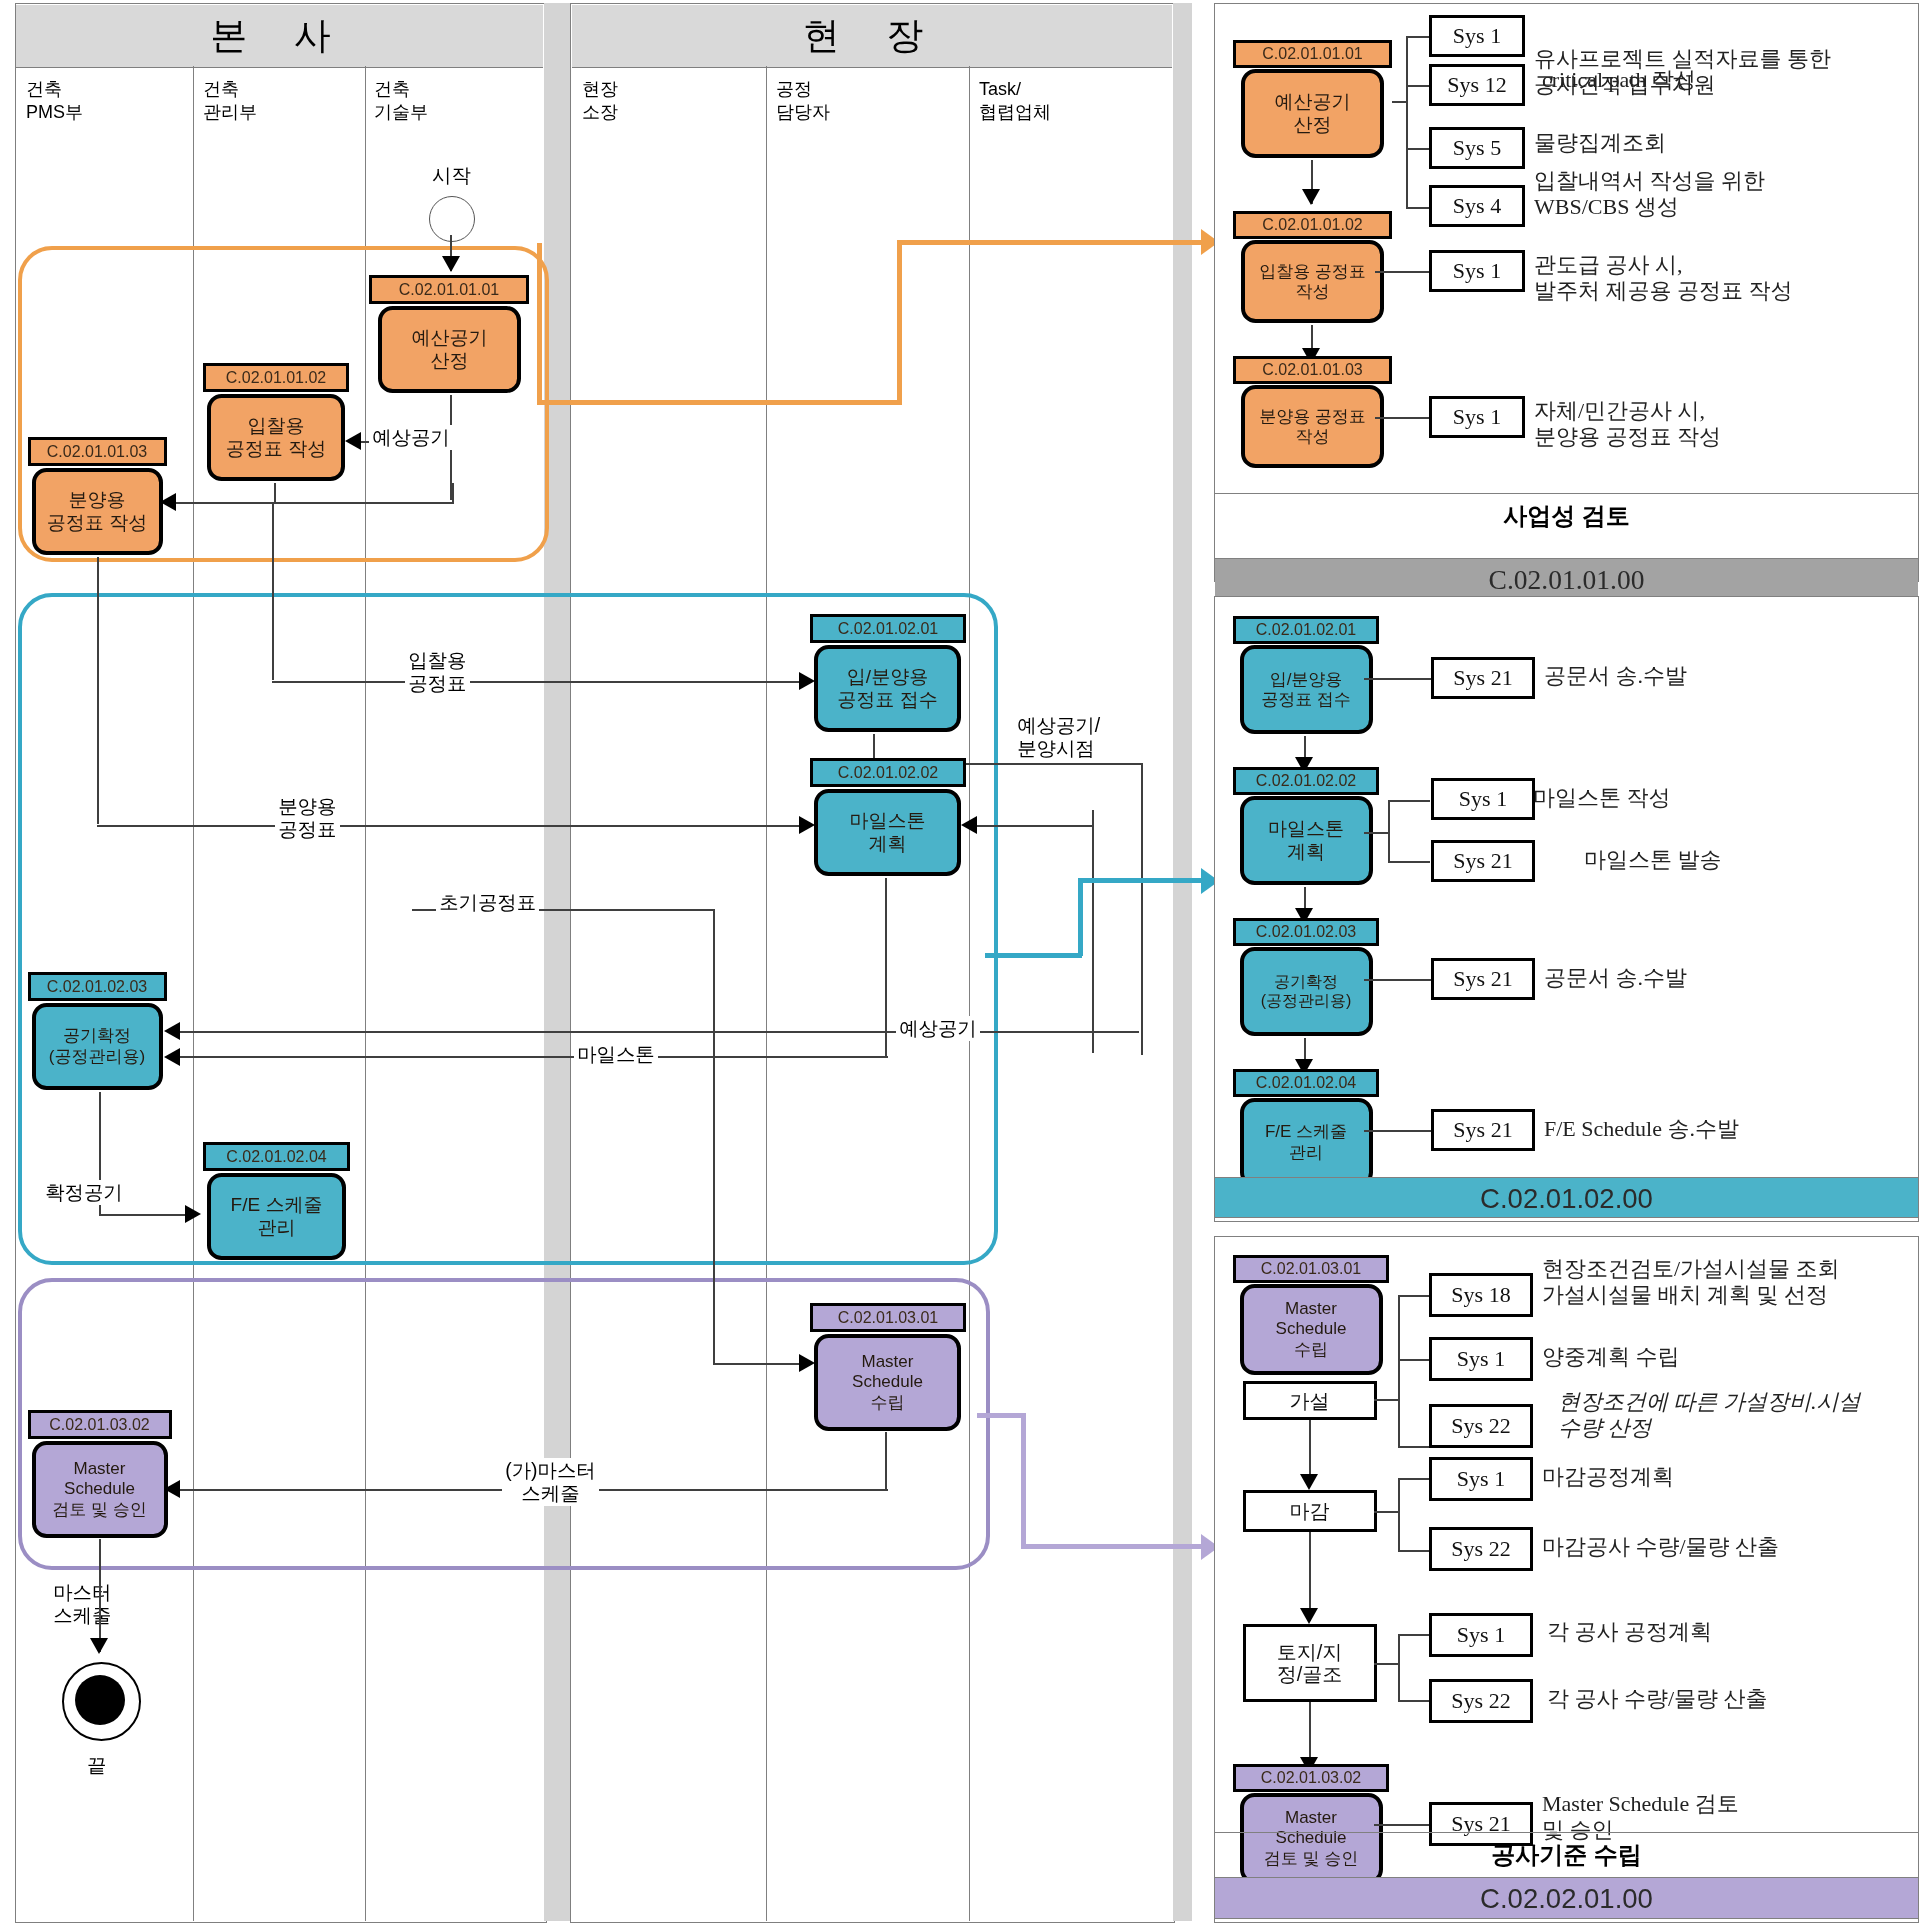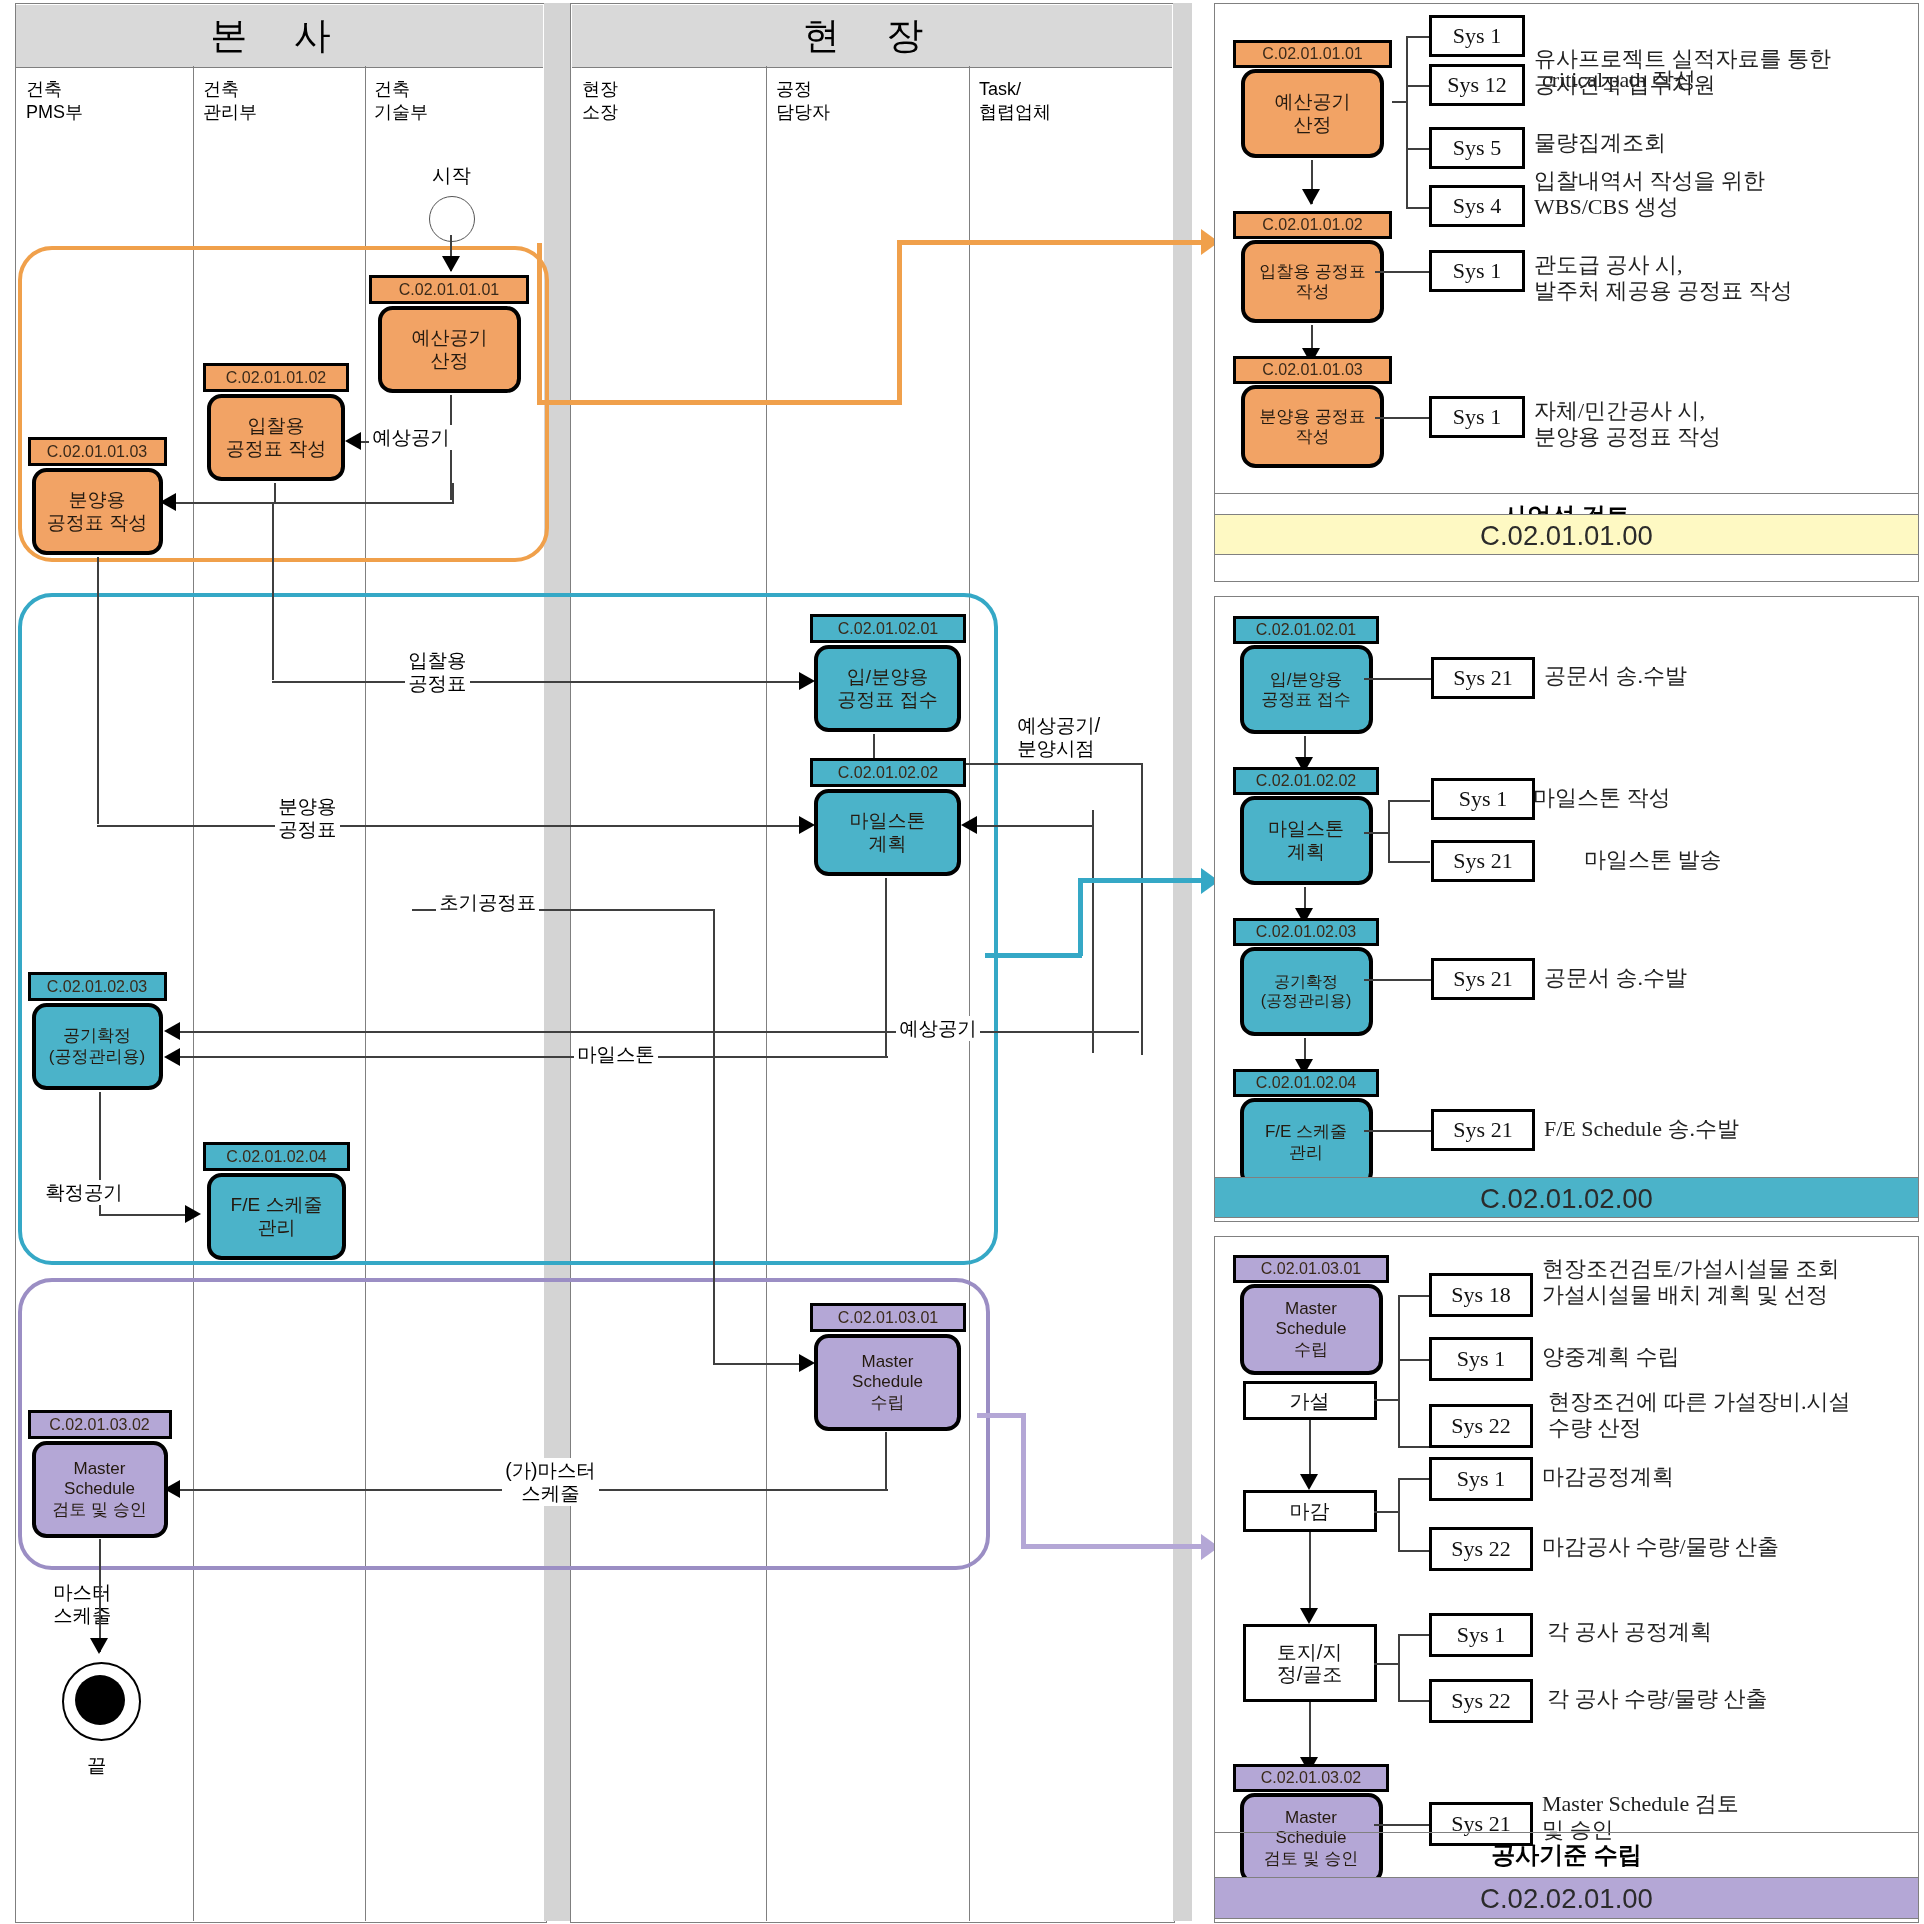--- a/index.html
+++ b/index.html
@@ -310,21 +310,21 @@
       <div class="code" style="width:159px;height:27.5px;">C.02.01.01.03</div>
       <div class="body" style="top:29px;width:143px;height:83px;margin-left:8px;font-size:17px;">분양용 공정표
 작성</div>
     </div>
     <div class="ln lnh" style="left:160px;top:413px;width:55px;"></div>
     <div class="sys" style="left:214px;top:392px;width:96px;height:42px;">Sys 1</div>
     <div class="desc" style="left:319px;top:394px;">자체/민간공사 시,
 분양용 공정표 작성</div>
 
     <div class="panelTitleRow" style="top:489px;height:45px;">사업성 검토</div>
-    <div class="panelCode" style="top:510px;height:41px;background:#fef9c3;">C.02.01.01.00</div>
+    <div class="panelCode" style="top:554px;height:41px;background:#a3a3a3;font-family:Liberation Serif, serif;">C.02.01.01.00</div>
   </div>
 
   <div class="panel" style="left:1214px;top:596px;width:703px;height:624px;">
 
     <div class="node blue" style="left:18px;top:19.4px;width:146px;height:120px;">
       <div class="code" style="width:146px;height:27.5px;">C.02.01.02.01</div>
       <div class="body" style="top:29px;width:133px;height:89px;margin-left:6.5px;font-size:17px;">입/분양용
 공정표 접수</div>
     </div>
     <div class="ln lnh" style="left:149px;top:81px;width:68px;"></div>
@@ -391,21 +391,21 @@
 가설시설물 배치 계획 및 선정</div>
 
     <div class="plainBox" style="left:27.5px;top:144px;width:134px;height:39px;">가설</div>
     <div class="ln lnh" style="left:159px;top:162px;width:26px;"></div>
     <div class="ln lnv" style="left:183px;top:122px;height:89px;"></div>
     <div class="ln lnh" style="left:183px;top:122px;width:32px;"></div>
     <div class="ln lnh" style="left:183px;top:209px;width:32px;"></div>
     <div class="sys" style="left:214px;top:100px;width:104px;height:44px;">Sys 1</div>
     <div class="desc" style="left:327px;top:107px;">양중계획 수립</div>
     <div class="sys" style="left:214px;top:167px;width:104px;height:44px;">Sys 22</div>
-    <div class="desc" style="left:333px;top:152px;">현장조건에 따른 가설장비.시설
+    <div class="desc" style="left:343px;top:152px;font-style:italic;">현장조건에 따른 가설장비.시설
 수량 산정</div>
 
     <div class="ln lnv" style="left:94px;top:183px;height:66px;"></div>
     <div class="arrowD" style="left:85px;top:237px;"></div>
 
     <div class="plainBox" style="left:27.5px;top:253px;width:134px;height:42px;">마감</div>
     <div class="ln lnh" style="left:159px;top:274px;width:26px;"></div>
     <div class="ln lnv" style="left:183px;top:241px;height:73px;"></div>
     <div class="ln lnh" style="left:183px;top:241px;width:32px;"></div>
     <div class="ln lnh" style="left:183px;top:313px;width:32px;"></div>

